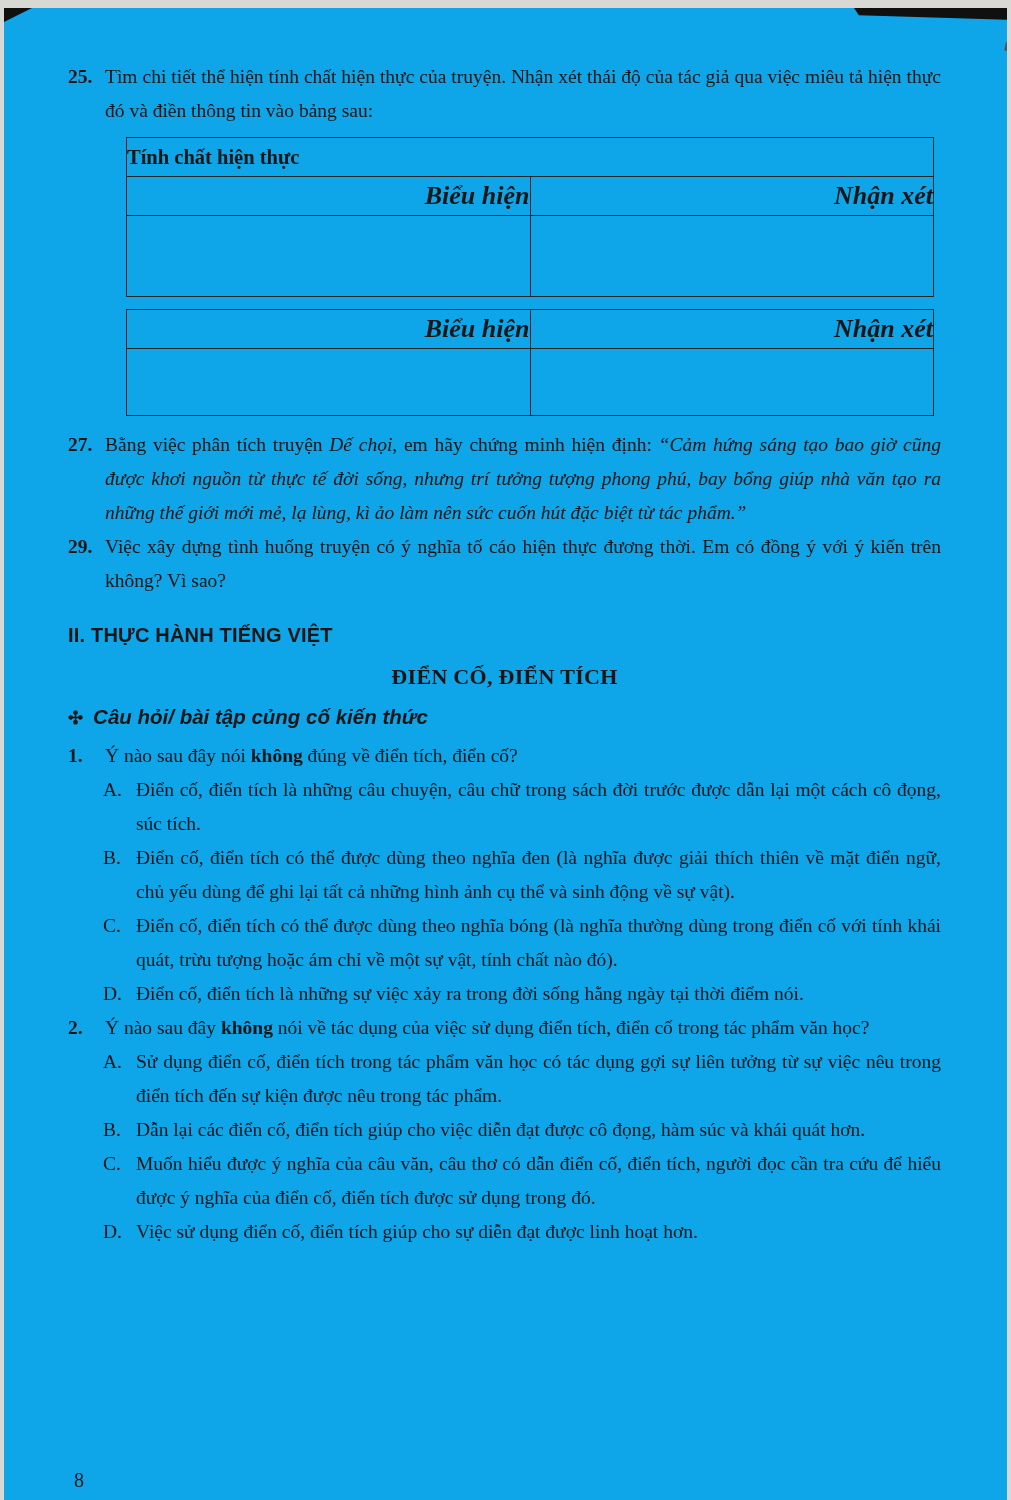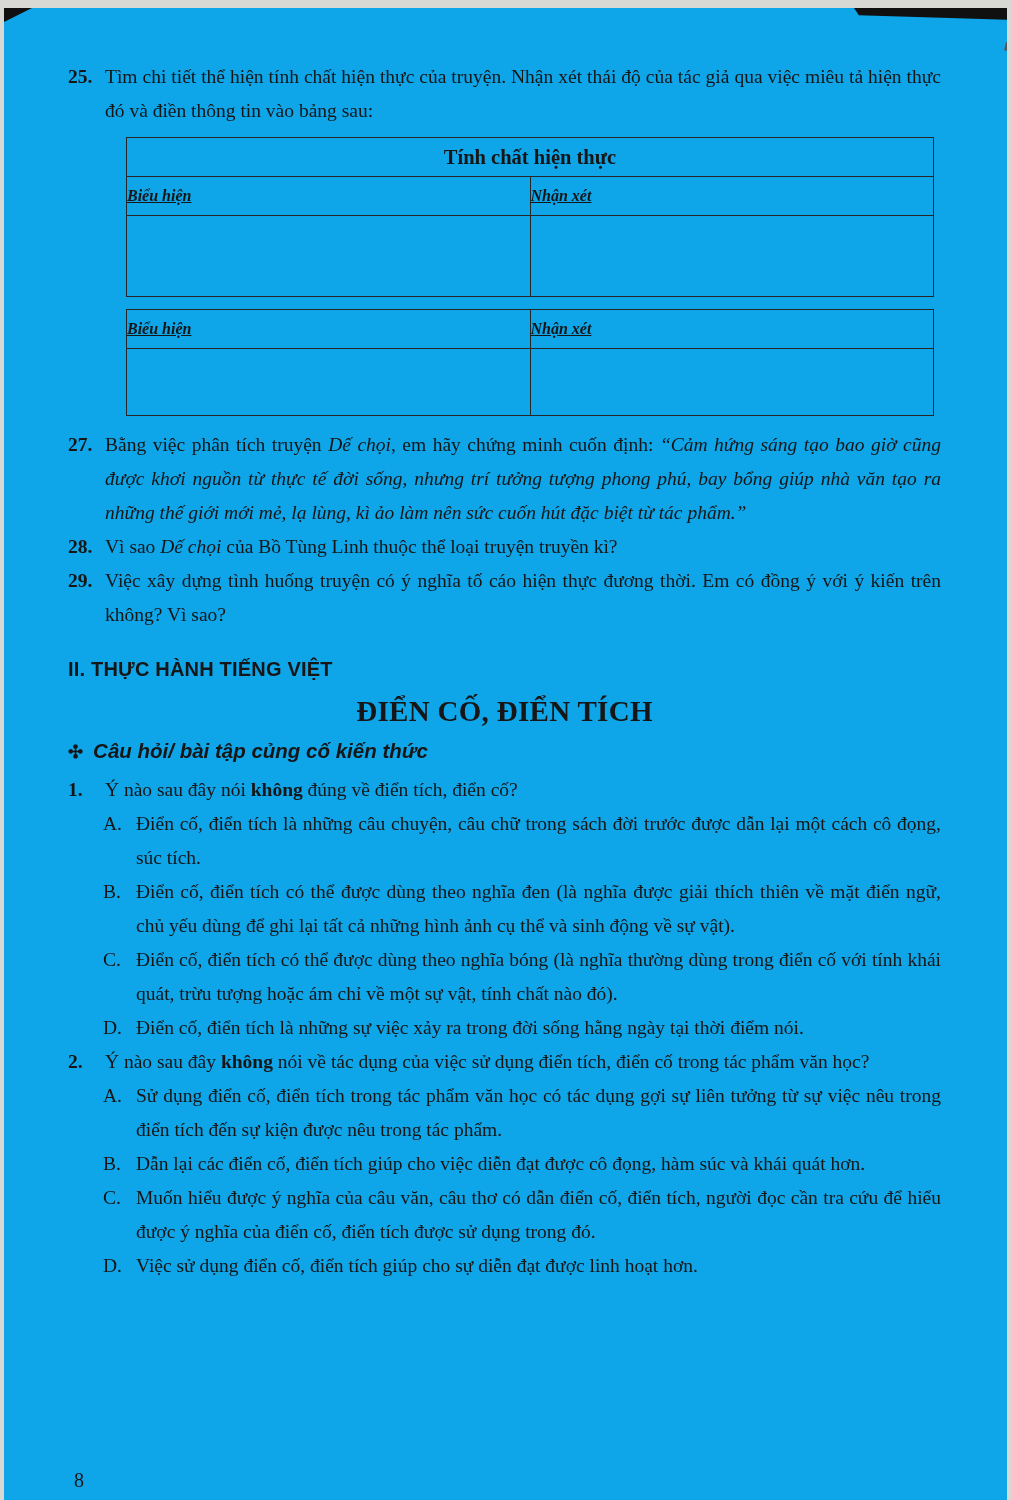--- a/index.html
+++ b/index.html
@@ -38,36 +38,36 @@
   .opt-label { flex: 0 0 33px; }
   .opt-body { flex: 1; text-align: justify; }
 
   table.fill {
     border-collapse: collapse;
     width: 808px;
     margin: 9px 0 12px 58px;
     table-layout: fixed;
   }
   table.fill td { border: 1.5px solid #262626; padding: 0; }
-  .t-title { font-weight: bold; text-align: center; height: 38px; font-size: 20.5px; }
-  .t-col { font-weight: bold; font-style: italic; text-align: left; height: 38px; width: 50%; font-size: 16px; text-decoration: underline; }
+  .t-title { font-weight: bold; height: 38px; font-size: 20.5px; }
+  .t-col { font-weight: bold; font-style: italic; text-align: right; height: 38px; width: 50%; font-size: 26px; }
   .t-empty-1 td { height: 80px; }
   .t-empty-2 td { height: 66px; }
 
   .sec-heading {
     font-family: "Liberation Sans", sans-serif;
     font-weight: bold;
     font-size: 20px;
     margin: 20px 0 8px 0;
     letter-spacing: 0.2px;
   }
   .sub-heading {
     text-align: center;
     font-weight: bold;
-    font-size: 29px;
+    font-size: 22px;
     margin: 4px 0 6px 0;
     letter-spacing: 0.3px;
   }
   .subsection {
     font-family: "Liberation Sans", sans-serif;
     font-weight: bold;
     font-style: italic;
     font-size: 20.5px;
     margin: 2px 0 4px 0;
   }
@@ -120,27 +120,23 @@
         </tr>
         <tr class="t-empty-2">
           <td></td>
           <td></td>
         </tr>
       </tbody>
     </table>
 
     <div class="q">
       <span class="q-num">27.</span>
-      <div class="q-body"><span>Bằng việc phân tích truyện </span><i>Dế chọi</i><span>, em hãy chứng minh cuốn định: </span><i>“Cảm hứng sáng tạo bao giờ cũng được khơi nguồn từ thực tế đời sống, nhưng trí tưởng tượng phong phú, bay bổng giúp nhà văn tạo ra những thế giới mới mẻ, lạ lùng, kì ảo làm nên sức cuốn hút đặc biệt từ tác phẩm.”</i></div>
+      <div class="q-body"><span>Bằng việc phân tích truyện </span><i>Dế chọi</i><span>, em hãy chứng minh hiện định: </span><i>“Cảm hứng sáng tạo bao giờ cũng được khơi nguồn từ thực tế đời sống, nhưng trí tưởng tượng phong phú, bay bổng giúp nhà văn tạo ra những thế giới mới mẻ, lạ lùng, kì ảo làm nên sức cuốn hút đặc biệt từ tác phẩm.”</i></div>
     </div>
 
-    <div class="q">
-      <span class="q-num">28.</span>
-      <div class="q-body"><span>Vì sao </span><i>Dế chọi</i><span> của Bồ Tùng Linh thuộc thể loại truyện truyền kì?</span></div>
-    </div>
 
     <div class="q">
       <span class="q-num">29.</span>
       <div class="q-body">Việc xây dựng tình huống truyện có ý nghĩa tố cáo hiện thực đương thời. Em có đồng ý với ý kiến trên không? Vì sao?</div>
     </div>
 
     <div class="sec-heading">II. THỰC HÀNH TIẾNG VIỆT</div>
 
     <div class="sub-heading">ĐIỂN CỐ, ĐIỂN TÍCH</div>
 

